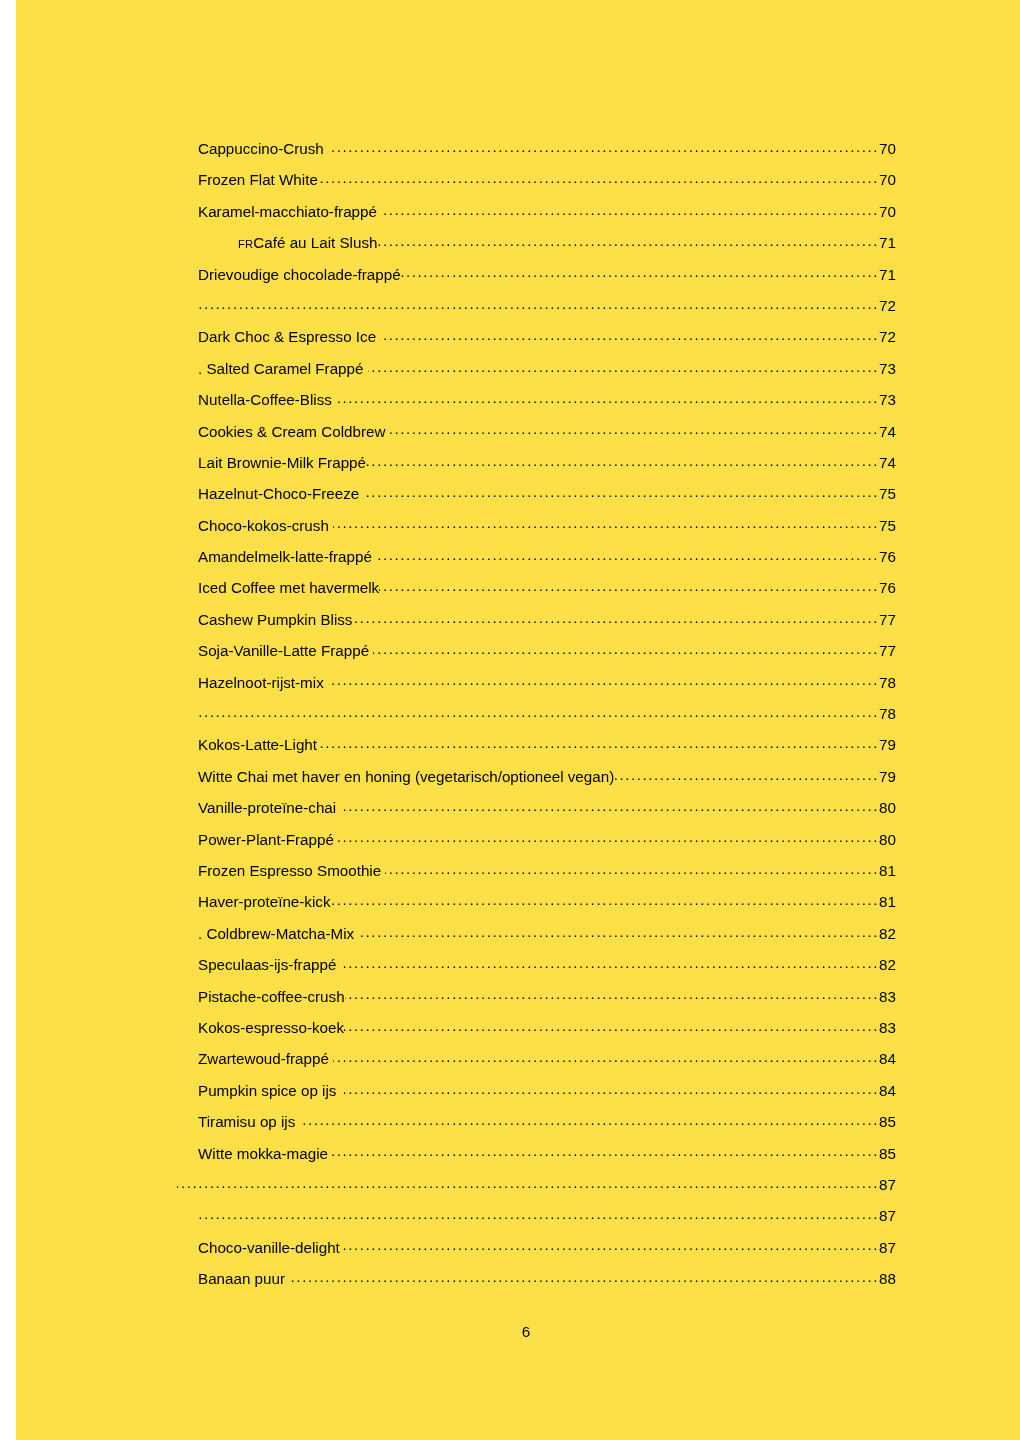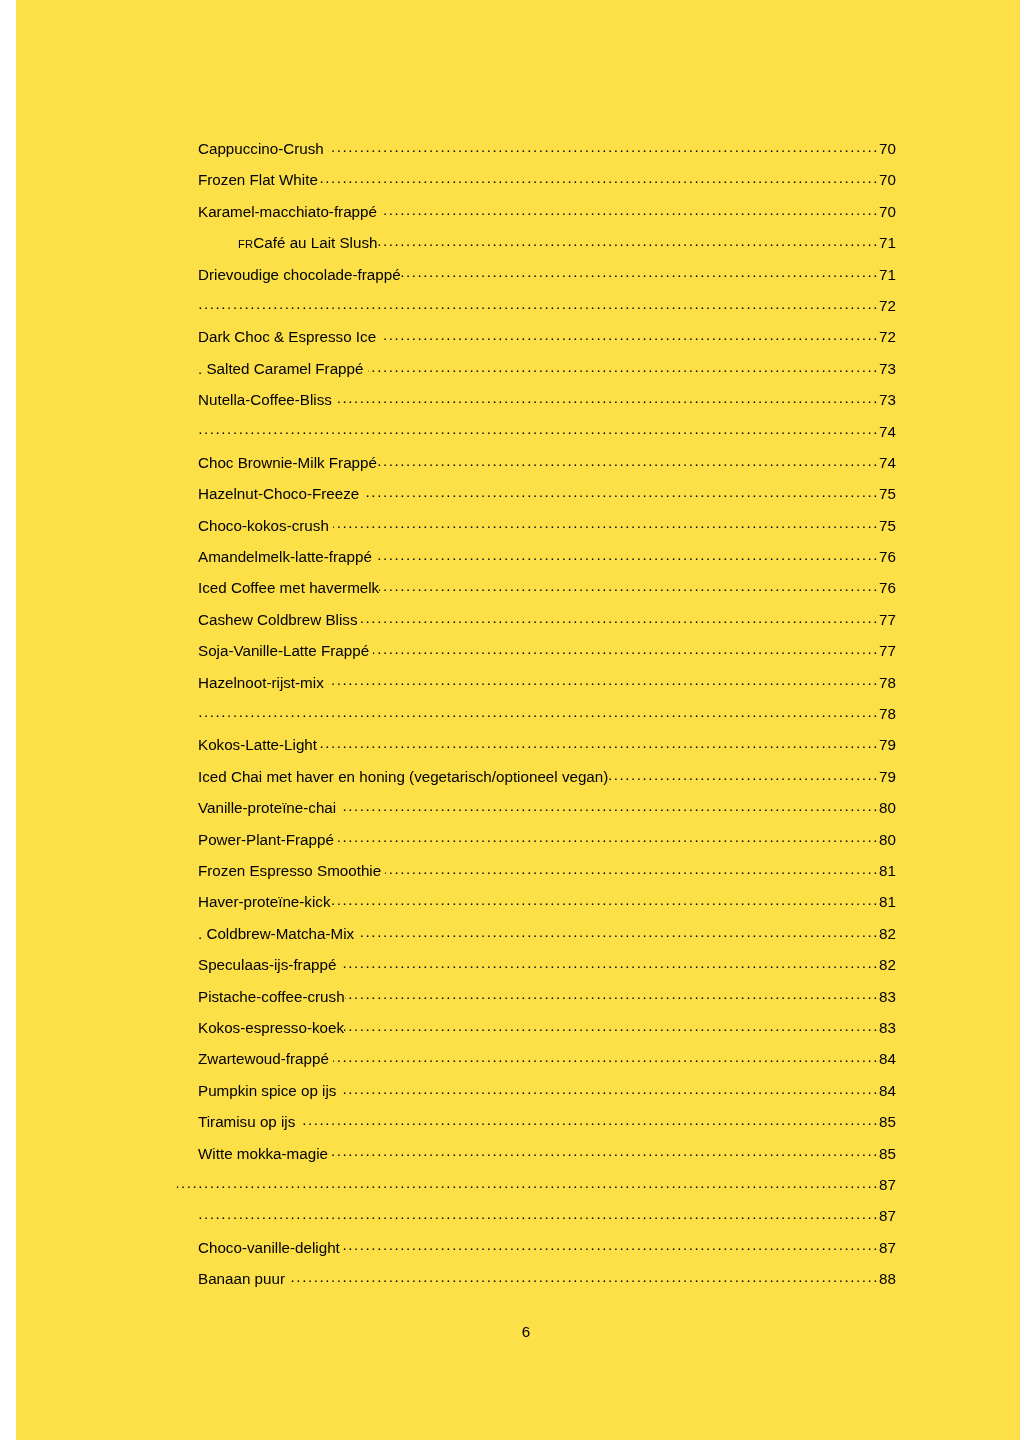--- a/index.html
+++ b/index.html
@@ -144,25 +144,26 @@
         <span class="toc-title"><span>. Salted Caramel Frappé&nbsp;</span></span>
         <span class="leader"></span>
         <span class="toc-page">73</span>
       </div>
       <div class="toc-entry level-2">
         <span class="toc-title"><span>Nutella-Coffee-Bliss&nbsp;</span></span>
         <span class="leader"></span>
         <span class="toc-page">73</span>
       </div>
       <div class="toc-entry level-2">
+        <span class="toc-title"><span>Cookies &amp; Cream Coldbrew&nbsp;</span></span>
         <span class="leader"></span>
         <span class="toc-page">74</span>
       </div>
       <div class="toc-entry level-2">
-        <span class="toc-title"><span>Choc Brownie-Milk Frappé</span></span>
+        <span class="toc-title"><span>Lait Brownie-Milk Frappé</span></span>
         <span class="leader"></span>
         <span class="toc-page">74</span>
       </div>
       <div class="toc-entry level-2">
         <span class="toc-title"><span>Hazelnut-Choco-Freeze&nbsp;</span></span>
         <span class="leader"></span>
         <span class="toc-page">75</span>
       </div>
       <div class="toc-entry level-2">
         <span class="toc-title"><span>Choco-kokos-crush&nbsp;</span></span>
@@ -173,21 +174,21 @@
         <span class="toc-title"><span>Amandelmelk-latte-frappé&nbsp;</span></span>
         <span class="leader"></span>
         <span class="toc-page">76</span>
       </div>
       <div class="toc-entry level-2">
         <span class="toc-title"><span>Iced Coffee met havermelk</span></span>
         <span class="leader"></span>
         <span class="toc-page">76</span>
       </div>
       <div class="toc-entry level-2">
-        <span class="toc-title"><span>Cashew Coldbrew Bliss</span></span>
+        <span class="toc-title"><span>Cashew Pumpkin Bliss</span></span>
         <span class="leader"></span>
         <span class="toc-page">77</span>
       </div>
       <div class="toc-entry level-2">
         <span class="toc-title"><span>Soja-Vanille-Latte Frappé&nbsp;</span></span>
         <span class="leader"></span>
         <span class="toc-page">77</span>
       </div>
       <div class="toc-entry level-2">
         <span class="toc-title"><span>Hazelnoot-rijst-mix&nbsp;</span></span>
@@ -197,21 +198,21 @@
       <div class="toc-entry level-2">
         <span class="leader"></span>
         <span class="toc-page">78</span>
       </div>
       <div class="toc-entry level-2">
         <span class="toc-title"><span>Kokos-Latte-Light</span></span>
         <span class="leader"></span>
         <span class="toc-page">79</span>
       </div>
       <div class="toc-entry level-2">
-        <span class="toc-title"><span>Iced Chai met haver en honing (vegetarisch/optioneel vegan)</span></span>
+        <span class="toc-title"><span>Witte Chai met haver en honing (vegetarisch/optioneel vegan)</span></span>
         <span class="leader"></span>
         <span class="toc-page">79</span>
       </div>
       <div class="toc-entry level-2">
         <span class="toc-title"><span>Vanille-proteïne-chai&nbsp;</span></span>
         <span class="leader"></span>
         <span class="toc-page">80</span>
       </div>
       <div class="toc-entry level-2">
         <span class="toc-title"><span>Power-Plant-Frappé&nbsp;</span></span>

